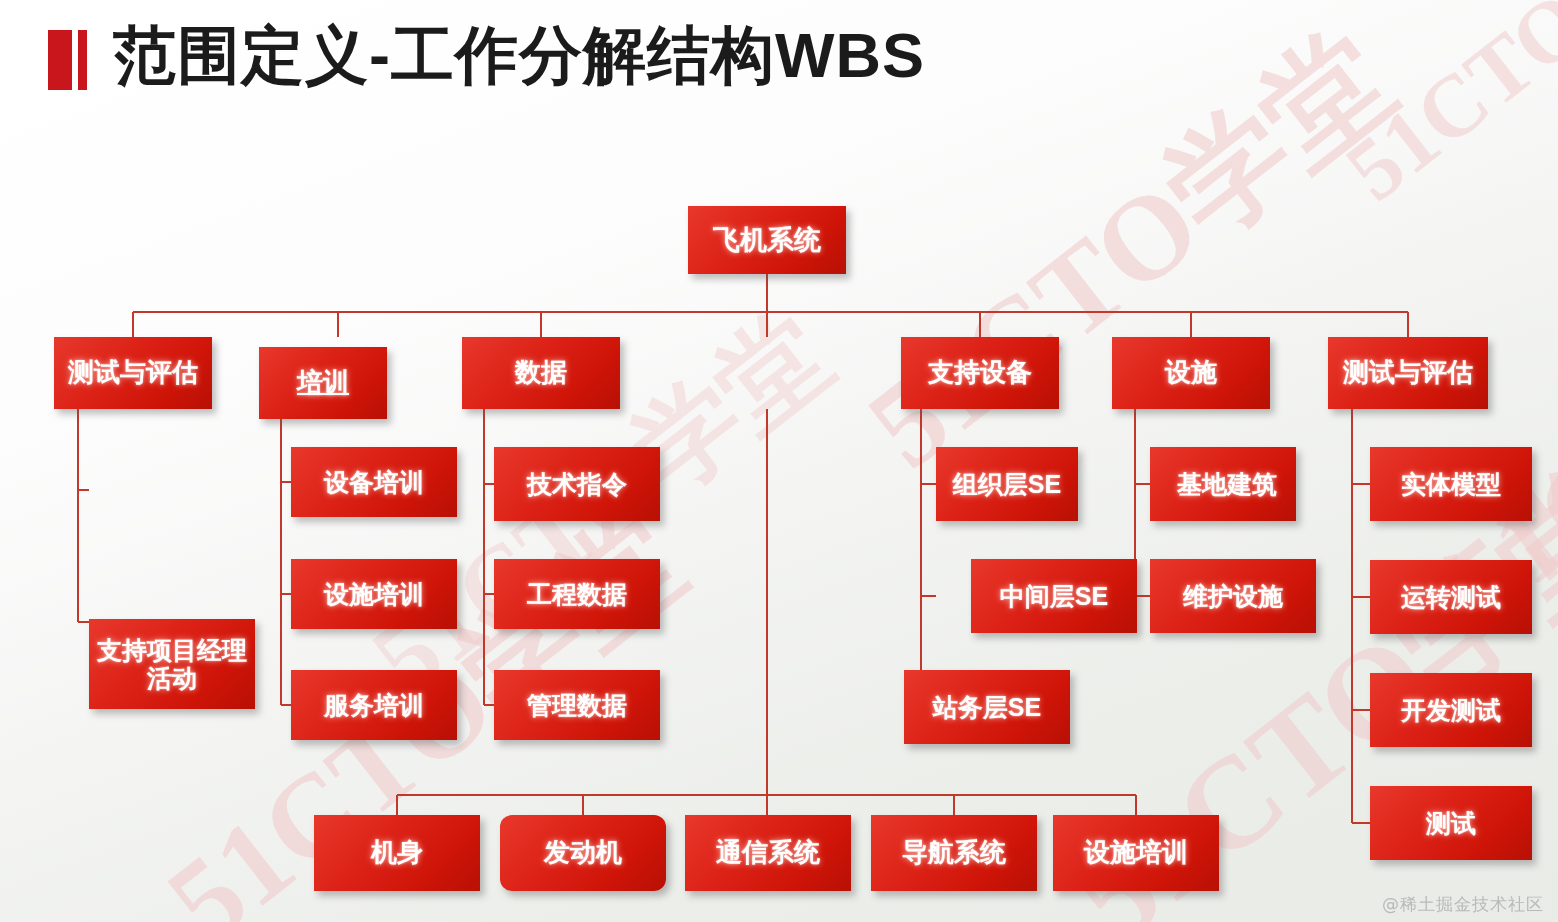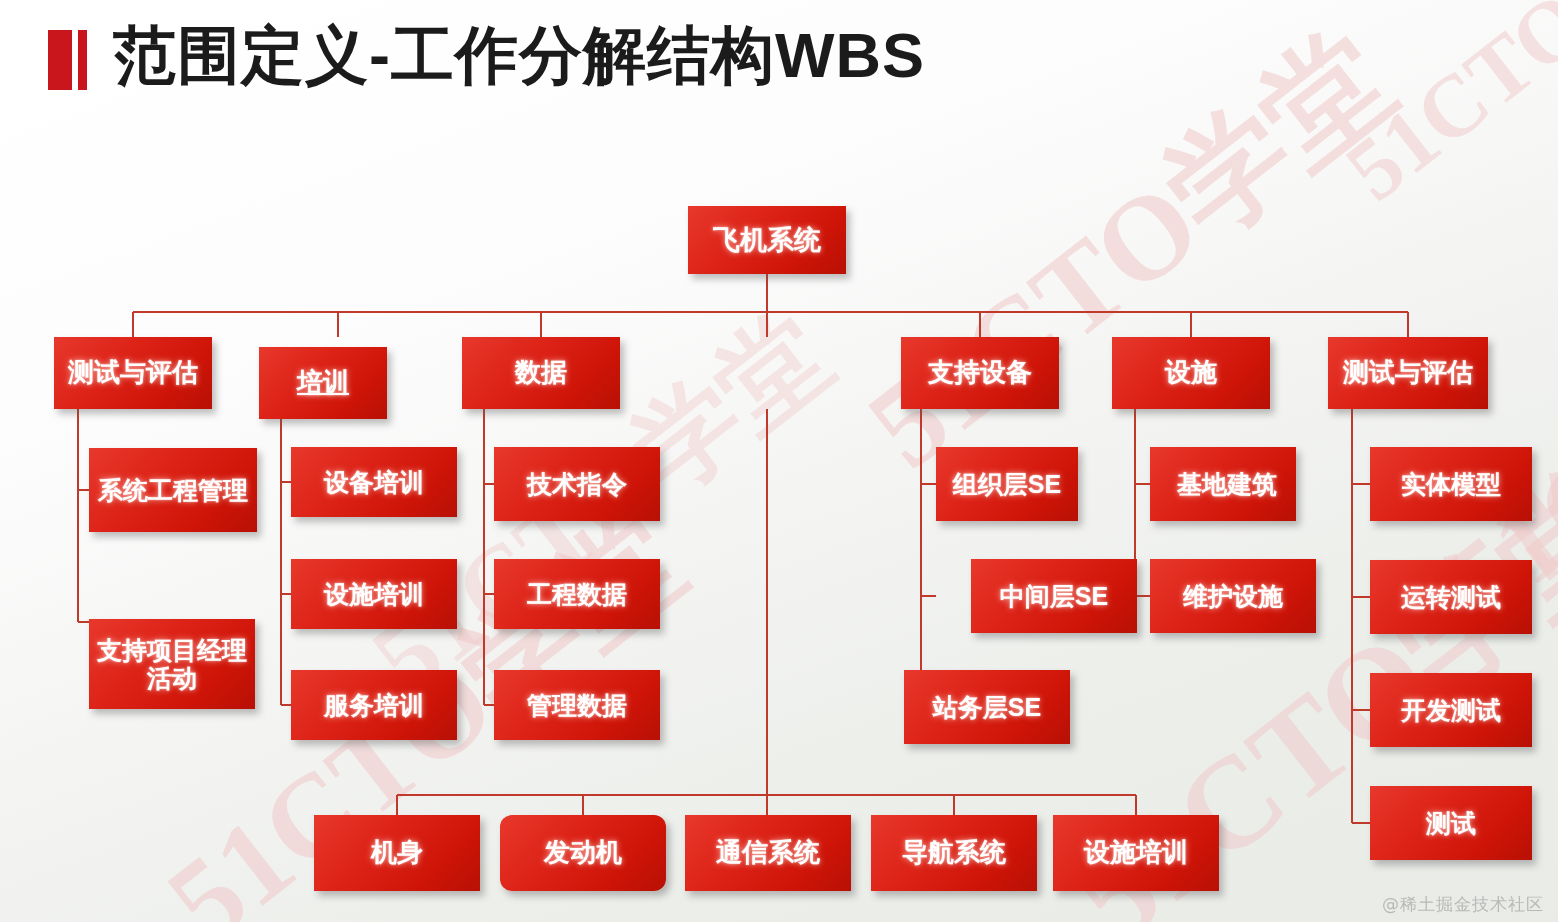--- a/index.html
+++ b/index.html
@@ -169,21 +169,20 @@
 
     <div class="node lvl1" style="left:688px; top:206px; width:158px; height:68px;">飞机系统</div>
 
     <div class="node lvl2" style="left:54px; top:337px; width:158px; height:72px;">测试与评估</div>
     <div class="node lvl2" style="left:259px; top:347px; width:128px; height:72px;text-decoration:underline;">培训</div>
     <div class="node lvl2" style="left:462px; top:337px; width:158px; height:72px;">数据</div>
     <div class="node lvl2" style="left:901px; top:337px; width:158px; height:72px;">支持设备</div>
     <div class="node lvl2" style="left:1112px; top:337px; width:158px; height:72px;">设施</div>
     <div class="node lvl2" style="left:1328px; top:337px; width:160px; height:72px;">测试与评估</div>
 
-    <div class="node lvl3" style="left:89px; top:448px; width:168px; height:84px;">系统工程管理</div>
     <div class="node lvl3" style="left:89px; top:577px; width:166px; height:90px;margin-top:42px;">支持项目经理活动</div>
 
     <div class="node lvl3" style="left:291px; top:447px; width:166px; height:70px;">设备培训</div>
     <div class="node lvl3" style="left:291px; top:559px; width:166px; height:70px;">设施培训</div>
     <div class="node lvl3" style="left:291px; top:670px; width:166px; height:70px;">服务培训</div>
 
     <div class="node lvl3" style="left:494px; top:447px; width:166px; height:74px;">技术指令</div>
     <div class="node lvl3" style="left:494px; top:559px; width:166px; height:70px;">工程数据</div>
     <div class="node lvl3" style="left:494px; top:670px; width:166px; height:70px;">管理数据</div>
 

